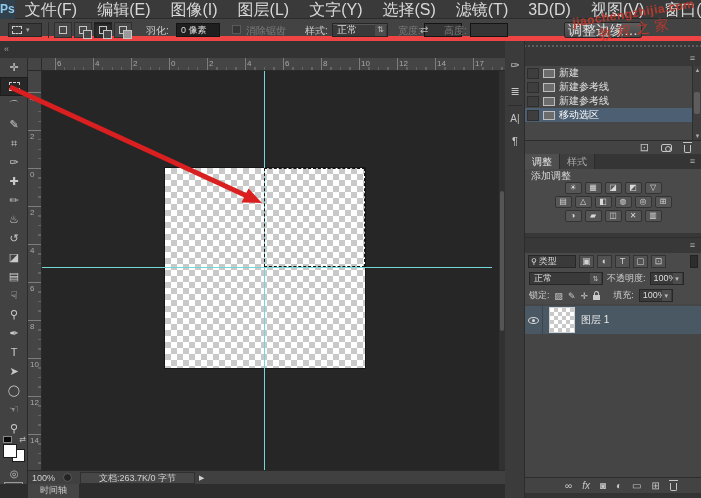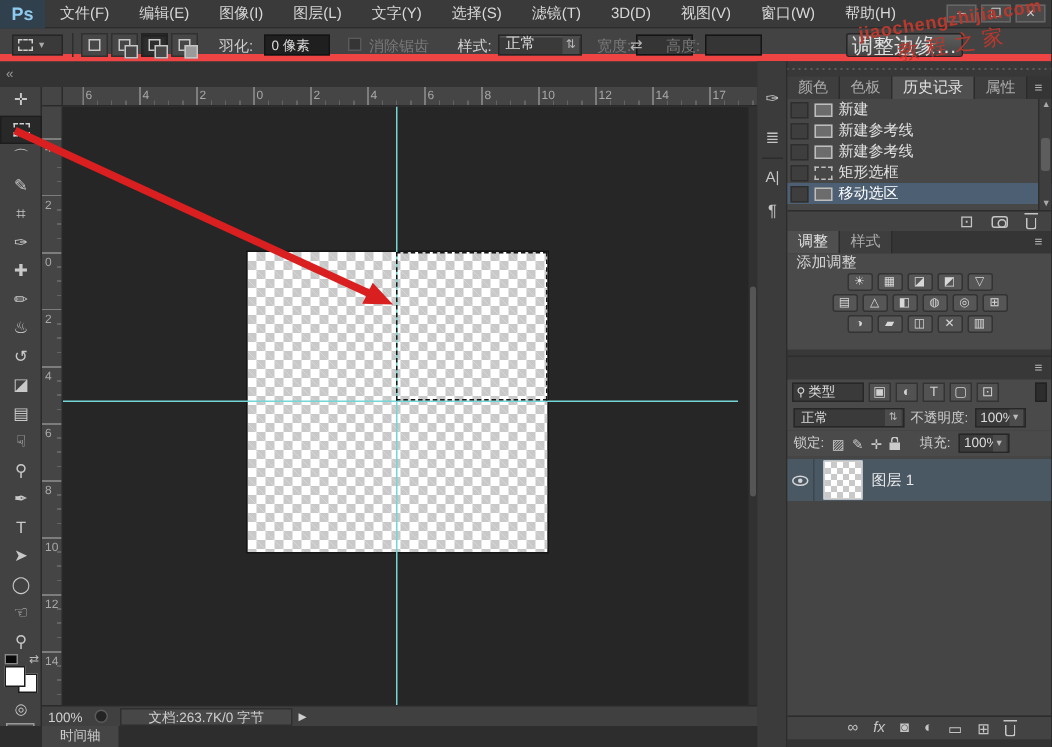--- a/index.html
+++ b/index.html
@@ -7,21 +7,21 @@
   body { font-family:"Liberation Sans", sans-serif; }
   #app { position:relative; width:701px; height:498px; background:#3c3c3c; overflow:hidden;
          color:#d6d6d6; font-size:11px; }
 
   
   #menubar { position:absolute; left:0; top:0; width:701px; height:19px; background:#3a3a3a;
              border-bottom:1px solid #2b2b2b; display:flex; align-items:center; }
   #ps-logo { width:30px; height:19px; display:flex; align-items:center; justify-content:center;
              color:#8ecbef; font-weight:bold; font-size:12px; background:#30404d; }
   #menu-items { display:flex; align-items:center; }
-  .menu-item { padding:0 10px; line-height:19px; color:#d8d8d8; font-size:10px; white-space:nowrap; }
+  .menu-item { padding:0 10px; line-height:19px; color:#d8d8d8; font-size:16px; white-space:nowrap; }
   #win-controls { margin-left:auto; display:flex; gap:3px; padding-right:4px; }
   .win-btn { width:20px; height:12px; background:#4a4a4a; border:1px solid #666; color:#ccc;
              font-size:8px; line-height:10px; text-align:center; }
 
   #optionsbar { position:absolute; left:0; top:19px; width:701px; height:22px; background:#434343;
                 border-bottom:5px solid #ef4444; }
   #optionsbar .lbl { position:absolute; top:5px; color:#cfcfcf; font-size:10px; }
   .darkfield { position:absolute; top:4px; height:14px; background:#1f1f1f; border:1px solid #141414;
                color:#ddd; font-size:9px; line-height:12px; padding:0 4px; }
   .dropdown { position:absolute; top:4px; height:14px; background:#3a3a3a; border:1px solid #262626;
@@ -418,27 +418,20 @@
       <span class="dock-icon" style="top:18px;">✑</span>
       <span class="dock-icon" style="top:44px;">≣</span>
       <span id="dock-divider"></span>
       <span class="dock-icon" style="top:72px;font-size:10px;">A|</span>
       <span class="dock-icon" style="top:94px;">¶</span>
     </div>
 
     <div id="panels">
       <div class="drag-dots"></div>
 
-      <div class="tabstrip" style="top:10px;">
-
-      <span class="ptab">颜色</span>
-          <span class="ptab">色板</span>
-          <span class="ptab on">历史记录</span>
-          <span class="ptab">属性</span>
-        </div>
       <span class="panel-menu" style="position:absolute;right:2px;top:10px;">≡</span>
       <div id="history-list">
 
           <div class="hist-row">
             <span class="hist-check"></span>
             <span class="hist-icon doc"></span>
             <span>新建</span>
           </div>
 
           <div class="hist-row">
@@ -446,25 +439,20 @@
             <span class="hist-icon doc"></span>
             <span>新建参考线</span>
           </div>
 
           <div class="hist-row">
             <span class="hist-check"></span>
             <span class="hist-icon doc"></span>
             <span>新建参考线</span>
           </div>
 
-          <div class="hist-row">
-            <span class="hist-check"></span>
-            <span class="hist-icon marquee"></span>
-            <span>矩形选框</span>
-          </div>
 
           <div class="hist-row on">
             <span class="hist-check"></span>
             <span class="hist-icon doc"></span>
             <span>移动选区</span>
           </div>
         </div>
       <div id="history-scroll">
         <span class="scroll-arrow" style="top:1px;">▲</span>
         <span class="thumb"></span>

